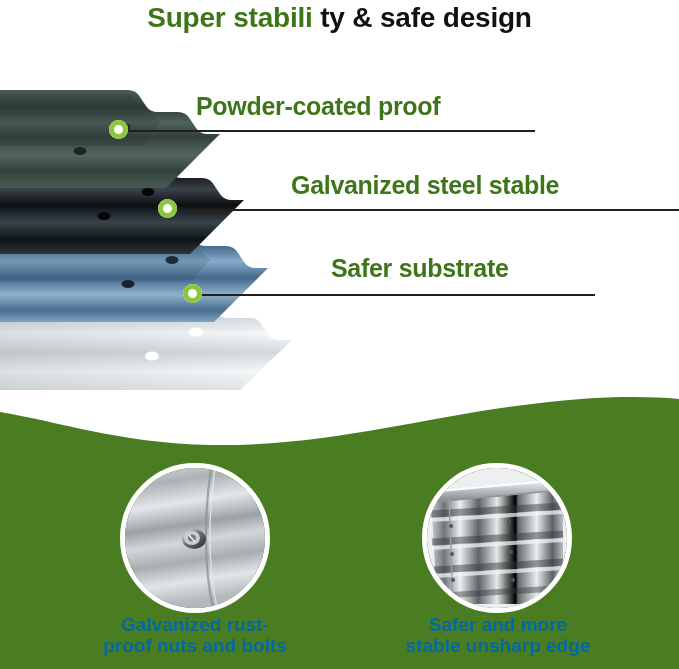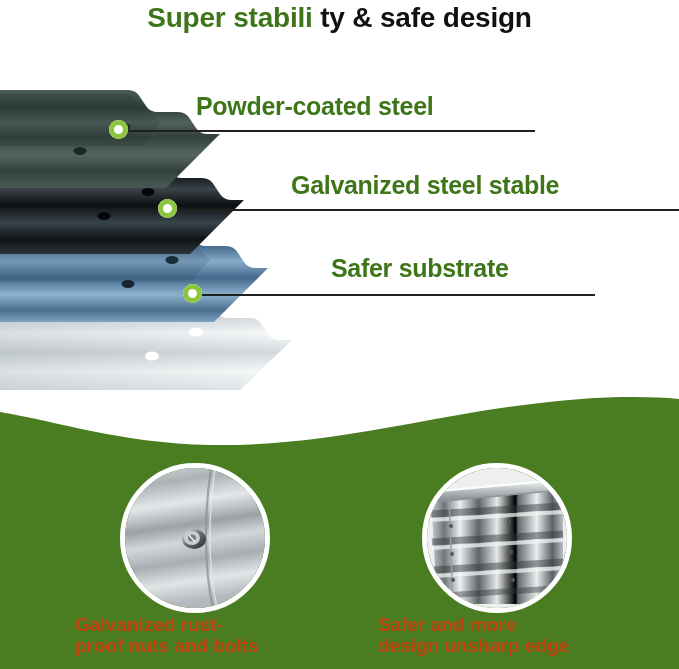--- a/index.html
+++ b/index.html
@@ -90,22 +90,22 @@
     border-radius: 50%;
     overflow: hidden;
     border: 5px solid #ffffff;
     box-sizing: border-box;
   }
   .photo-circle svg { display: block; }
 
   
   .caption {
     position: absolute;
-    text-align: left;
-    color: #c2410c;
+    text-align: center;
+    color: #0369a1;
     font-weight: bold;
     font-size: 19px;
     line-height: 1.12;
     white-space: pre-line;
   }
 </style>
 </head>
 <body>
 
 <div id="infographic">
@@ -195,21 +195,21 @@
                  Q 186,52 190,59 L 196,68 Q 200,74 208,74 L 220,74
                  L 166,128 L -60,128 Z" fill="url(#gTop)"></path>
         <path d="M -60,34 L 128,34 L 160,62 L 142,86 L -60,86 Z" fill="#2A3734" opacity="0.25"></path>
         <ellipse cx="166" cy="44" rx="7" ry="4.5" fill="#ffffff"></ellipse>
         <ellipse cx="124" cy="67" rx="6.5" ry="4" fill="#202C29"></ellipse>
         <ellipse cx="80" cy="91" rx="6.5" ry="4" fill="#1D2825"></ellipse>
       </g>
     </svg>
   </div>
 
-  <div class="callout-label" style="left:196px; top:92px;">Powder-coated steel</div>
+  <div class="callout-label" style="left:196px; top:92px;">Powder-coated proof</div>
   <div class="leader-line" style="left:123px; top:130px; width:412px;"></div>
   <div class="leader-dot" style="left:109px; top:120px;"></div>
 
   <div class="callout-label" style="left:291px; top:171px;">Galvanized steel stable</div>
   <div class="leader-line" style="left:172px; top:209px; width:507px;"></div>
   <div class="leader-dot" style="left:158px; top:199px;"></div>
 
   <div class="callout-label" style="left:331px; top:254px;">Safer substrate</div>
   <div class="leader-line" style="left:197px; top:294px; width:398px;"></div>
   <div class="leader-dot" style="left:183px; top:284px;"></div>
@@ -298,15 +298,15 @@
       <circle cx="26" cy="112" r="2" fill="#51585C"></circle>
       <circle cx="82" cy="54" r="2" fill="#51585C"></circle>
       <circle cx="84" cy="84" r="2" fill="#51585C"></circle>
       <circle cx="86" cy="112" r="2" fill="#51585C"></circle>
     </svg>
   </div>
 
   <div class="caption" style="left:75px; top:614px; width:240px;">Galvanized rust-
 proof nuts and bolts</div>
   <div class="caption" style="left:378px; top:614px; width:240px;">Safer and more
-design unsharp edge</div>
+stable unsharp edge</div>
 
 </div>
 
 </body></html>

